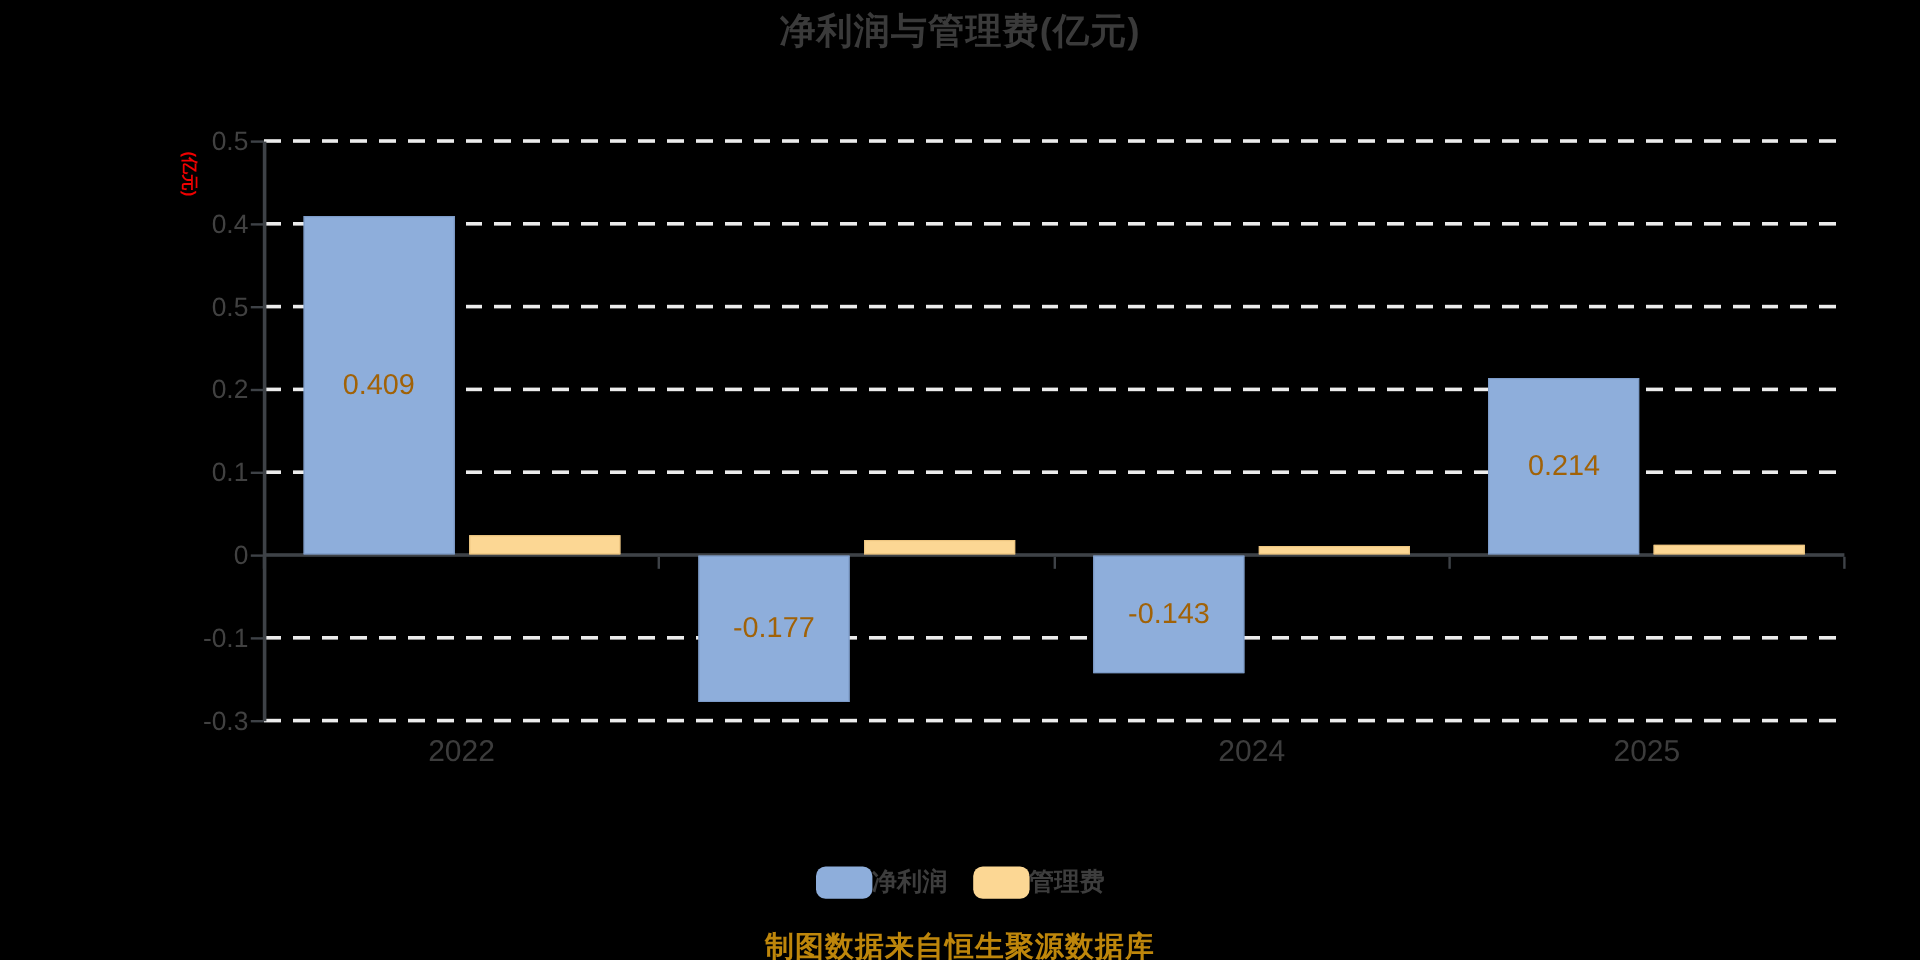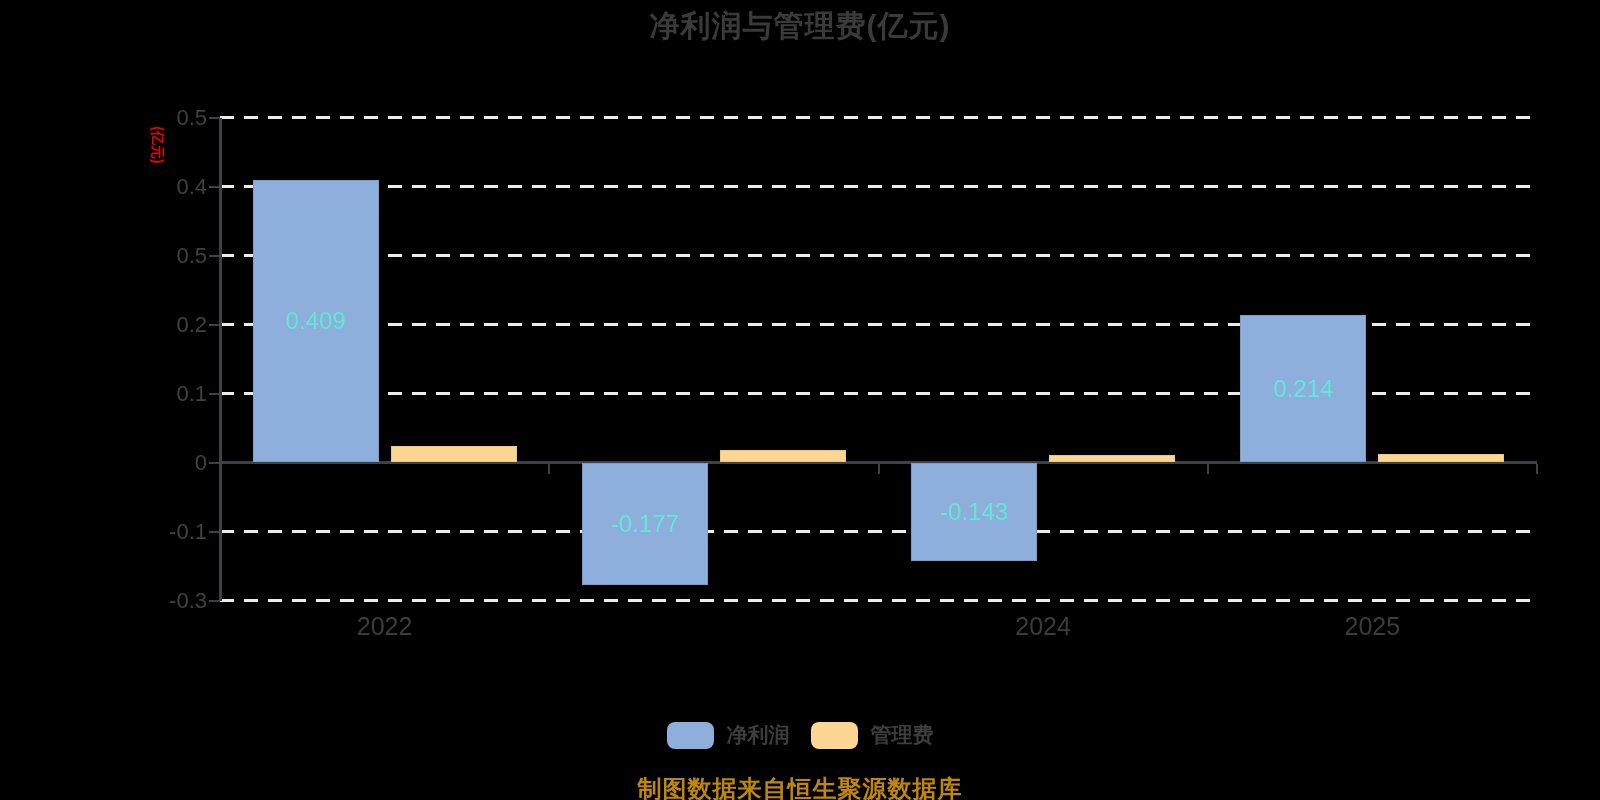--- a/index.html
+++ b/index.html
@@ -27,28 +27,28 @@
     transform:translateY(-50%);
   }
   .xticklabel{
     position:absolute;width:220px;text-align:center;font-size:25px;color:#3c3c3c;
     transform:translateX(-50%);
   }
   .bar{position:absolute;box-sizing:border-box;}
   .bar.s0{background:#8eaedb;border:1px solid #7d9cc9;}
   .bar.s1{background:#fcd794;border:1px solid #eec681;}
   .barlabel{
-    position:absolute;transform:translate(-50%,-50%);font-size:24px;color:#5eead4;
+    position:absolute;transform:translate(-50%,-50%);font-size:24px;color:#a16207;
     white-space:nowrap;
   }
   .legend{
     position:absolute;top:721px;left:0;width:100%;
     display:flex;justify-content:center;align-items:center;gap:21px;
   }
-  .legend-item{display:flex;align-items:center;gap:13px;}
+  .legend-item{display:flex;align-items:center;gap:0;}
   .swatch{display:inline-block;width:47px;height:27px;border-radius:8px;}
   .legend-label{font-size:21px;font-weight:bold;color:#3d3d3d;}
   .source{
     position:absolute;top:773px;left:0;width:100%;text-align:center;
     font-size:24px;font-weight:bold;color:#be860b;letter-spacing:1px;
   }
 </style>
 </head>
 <body>
 

